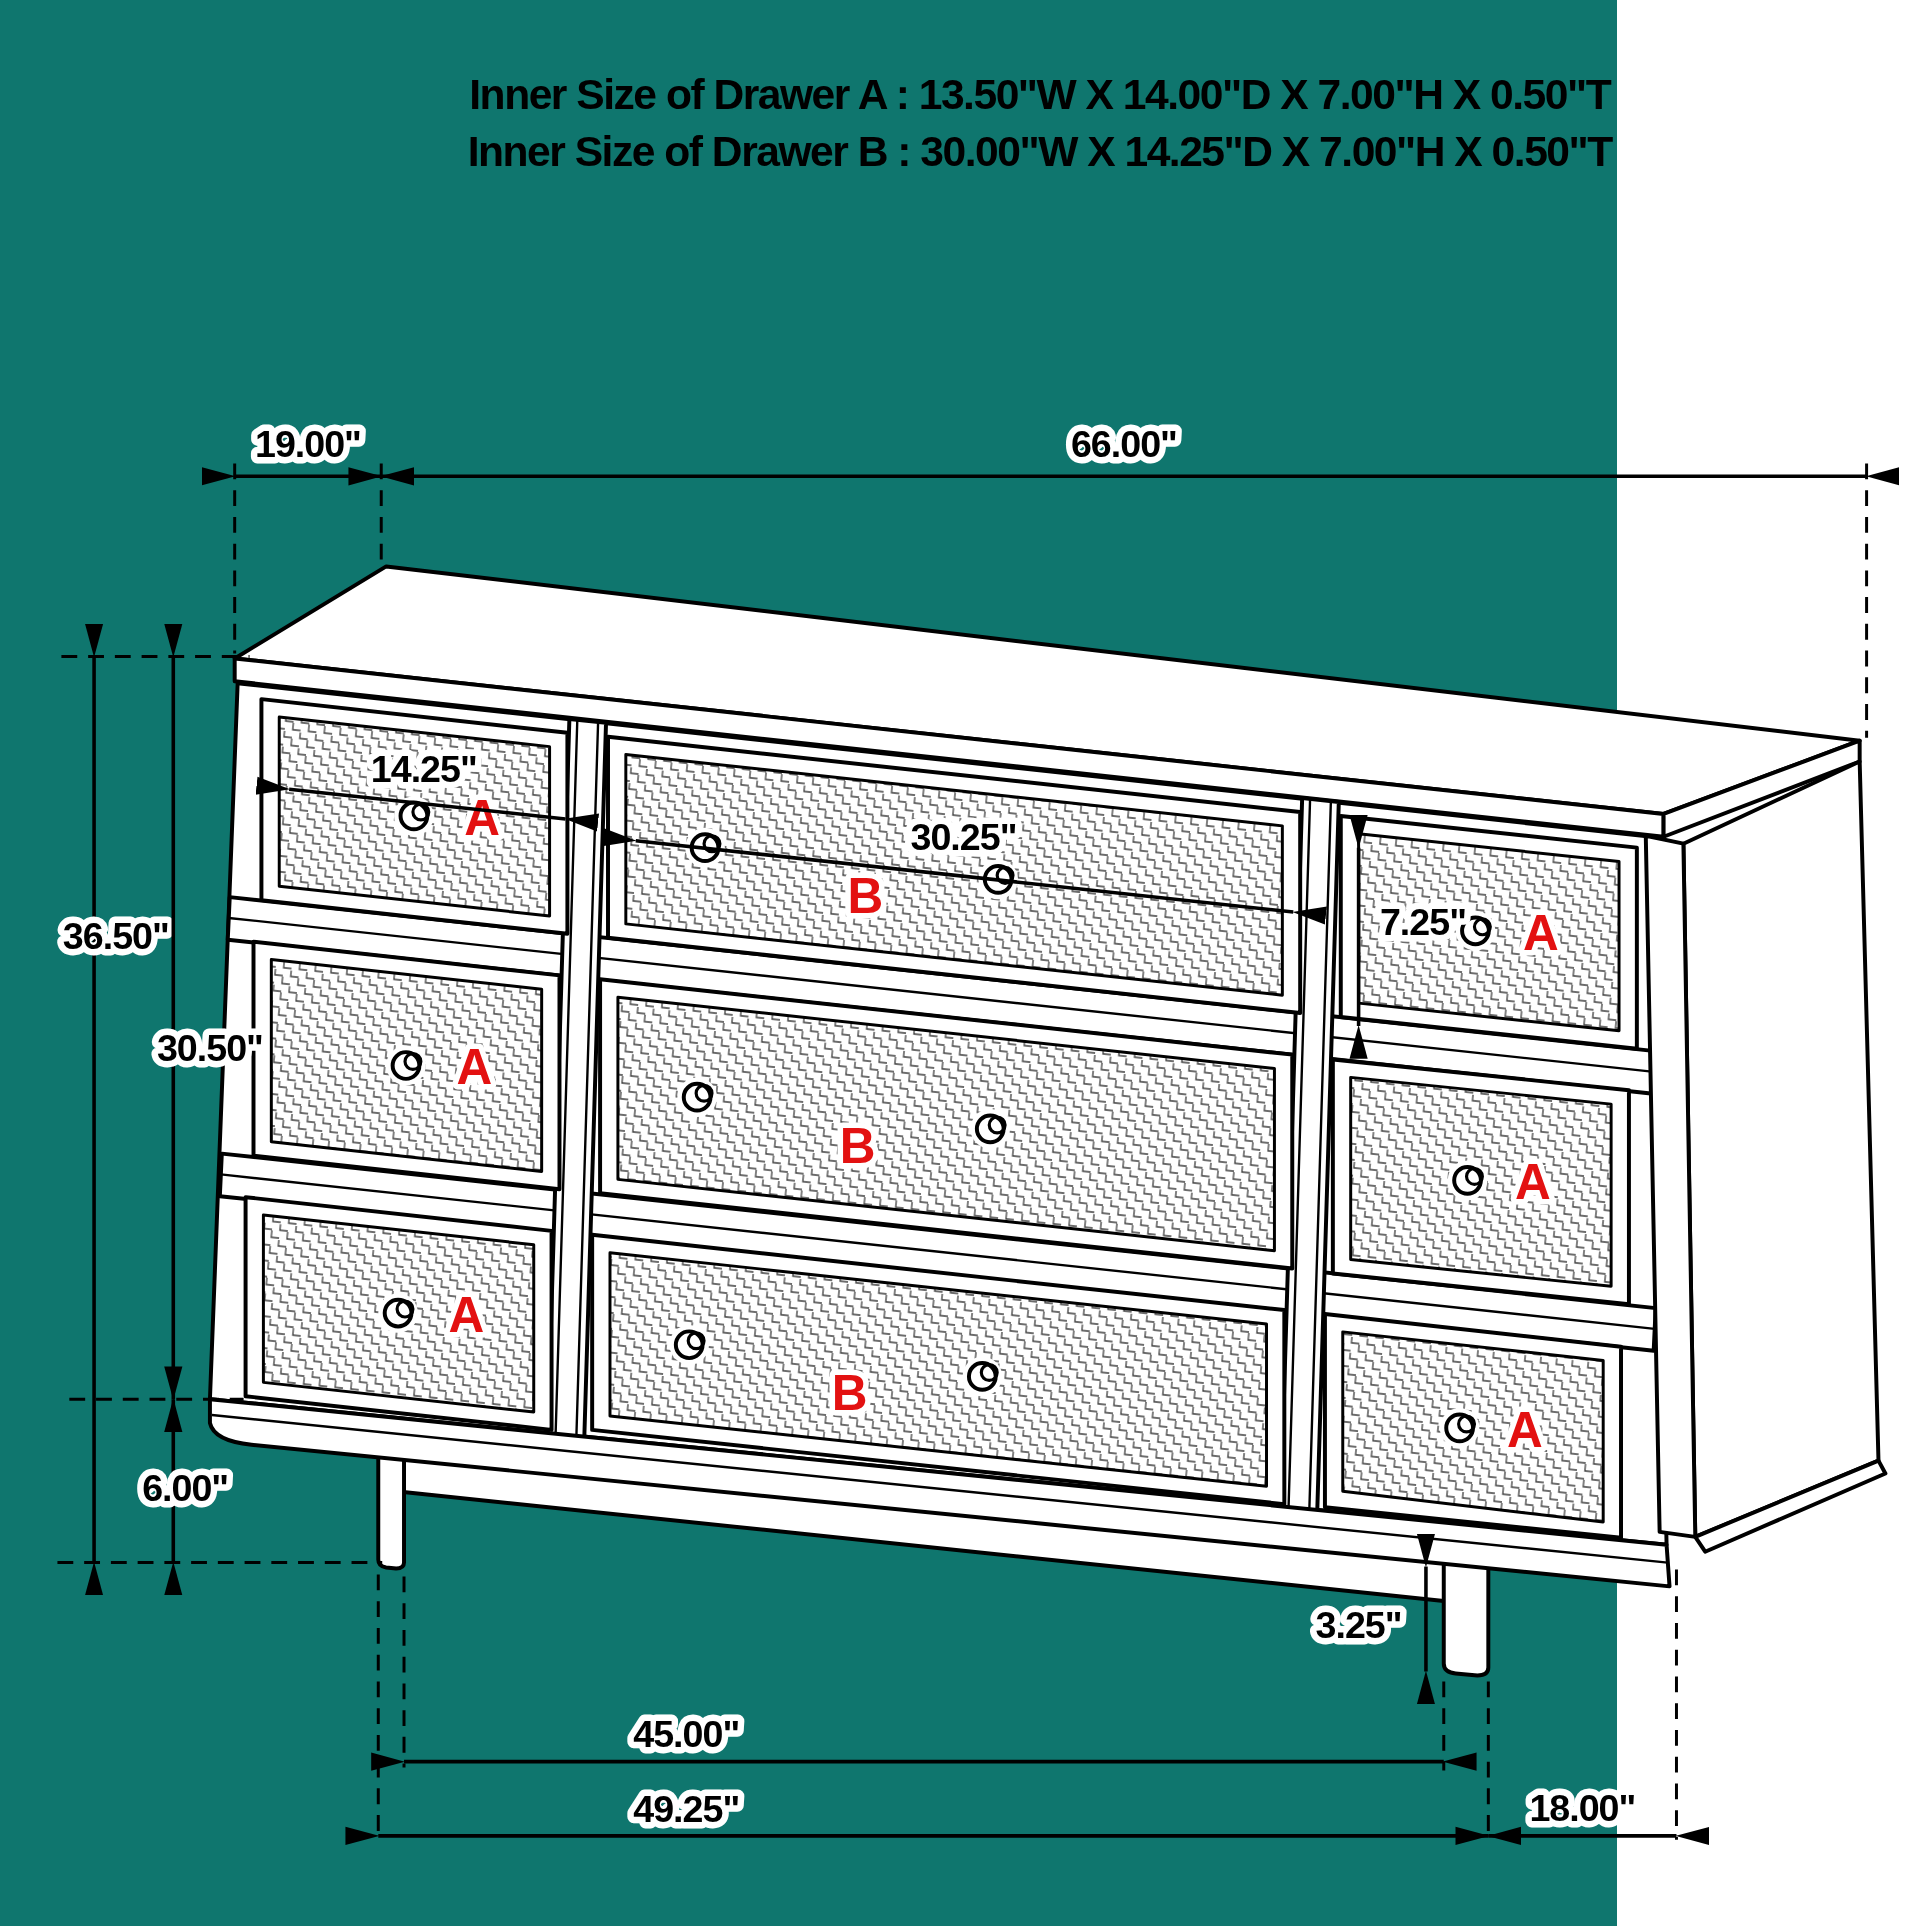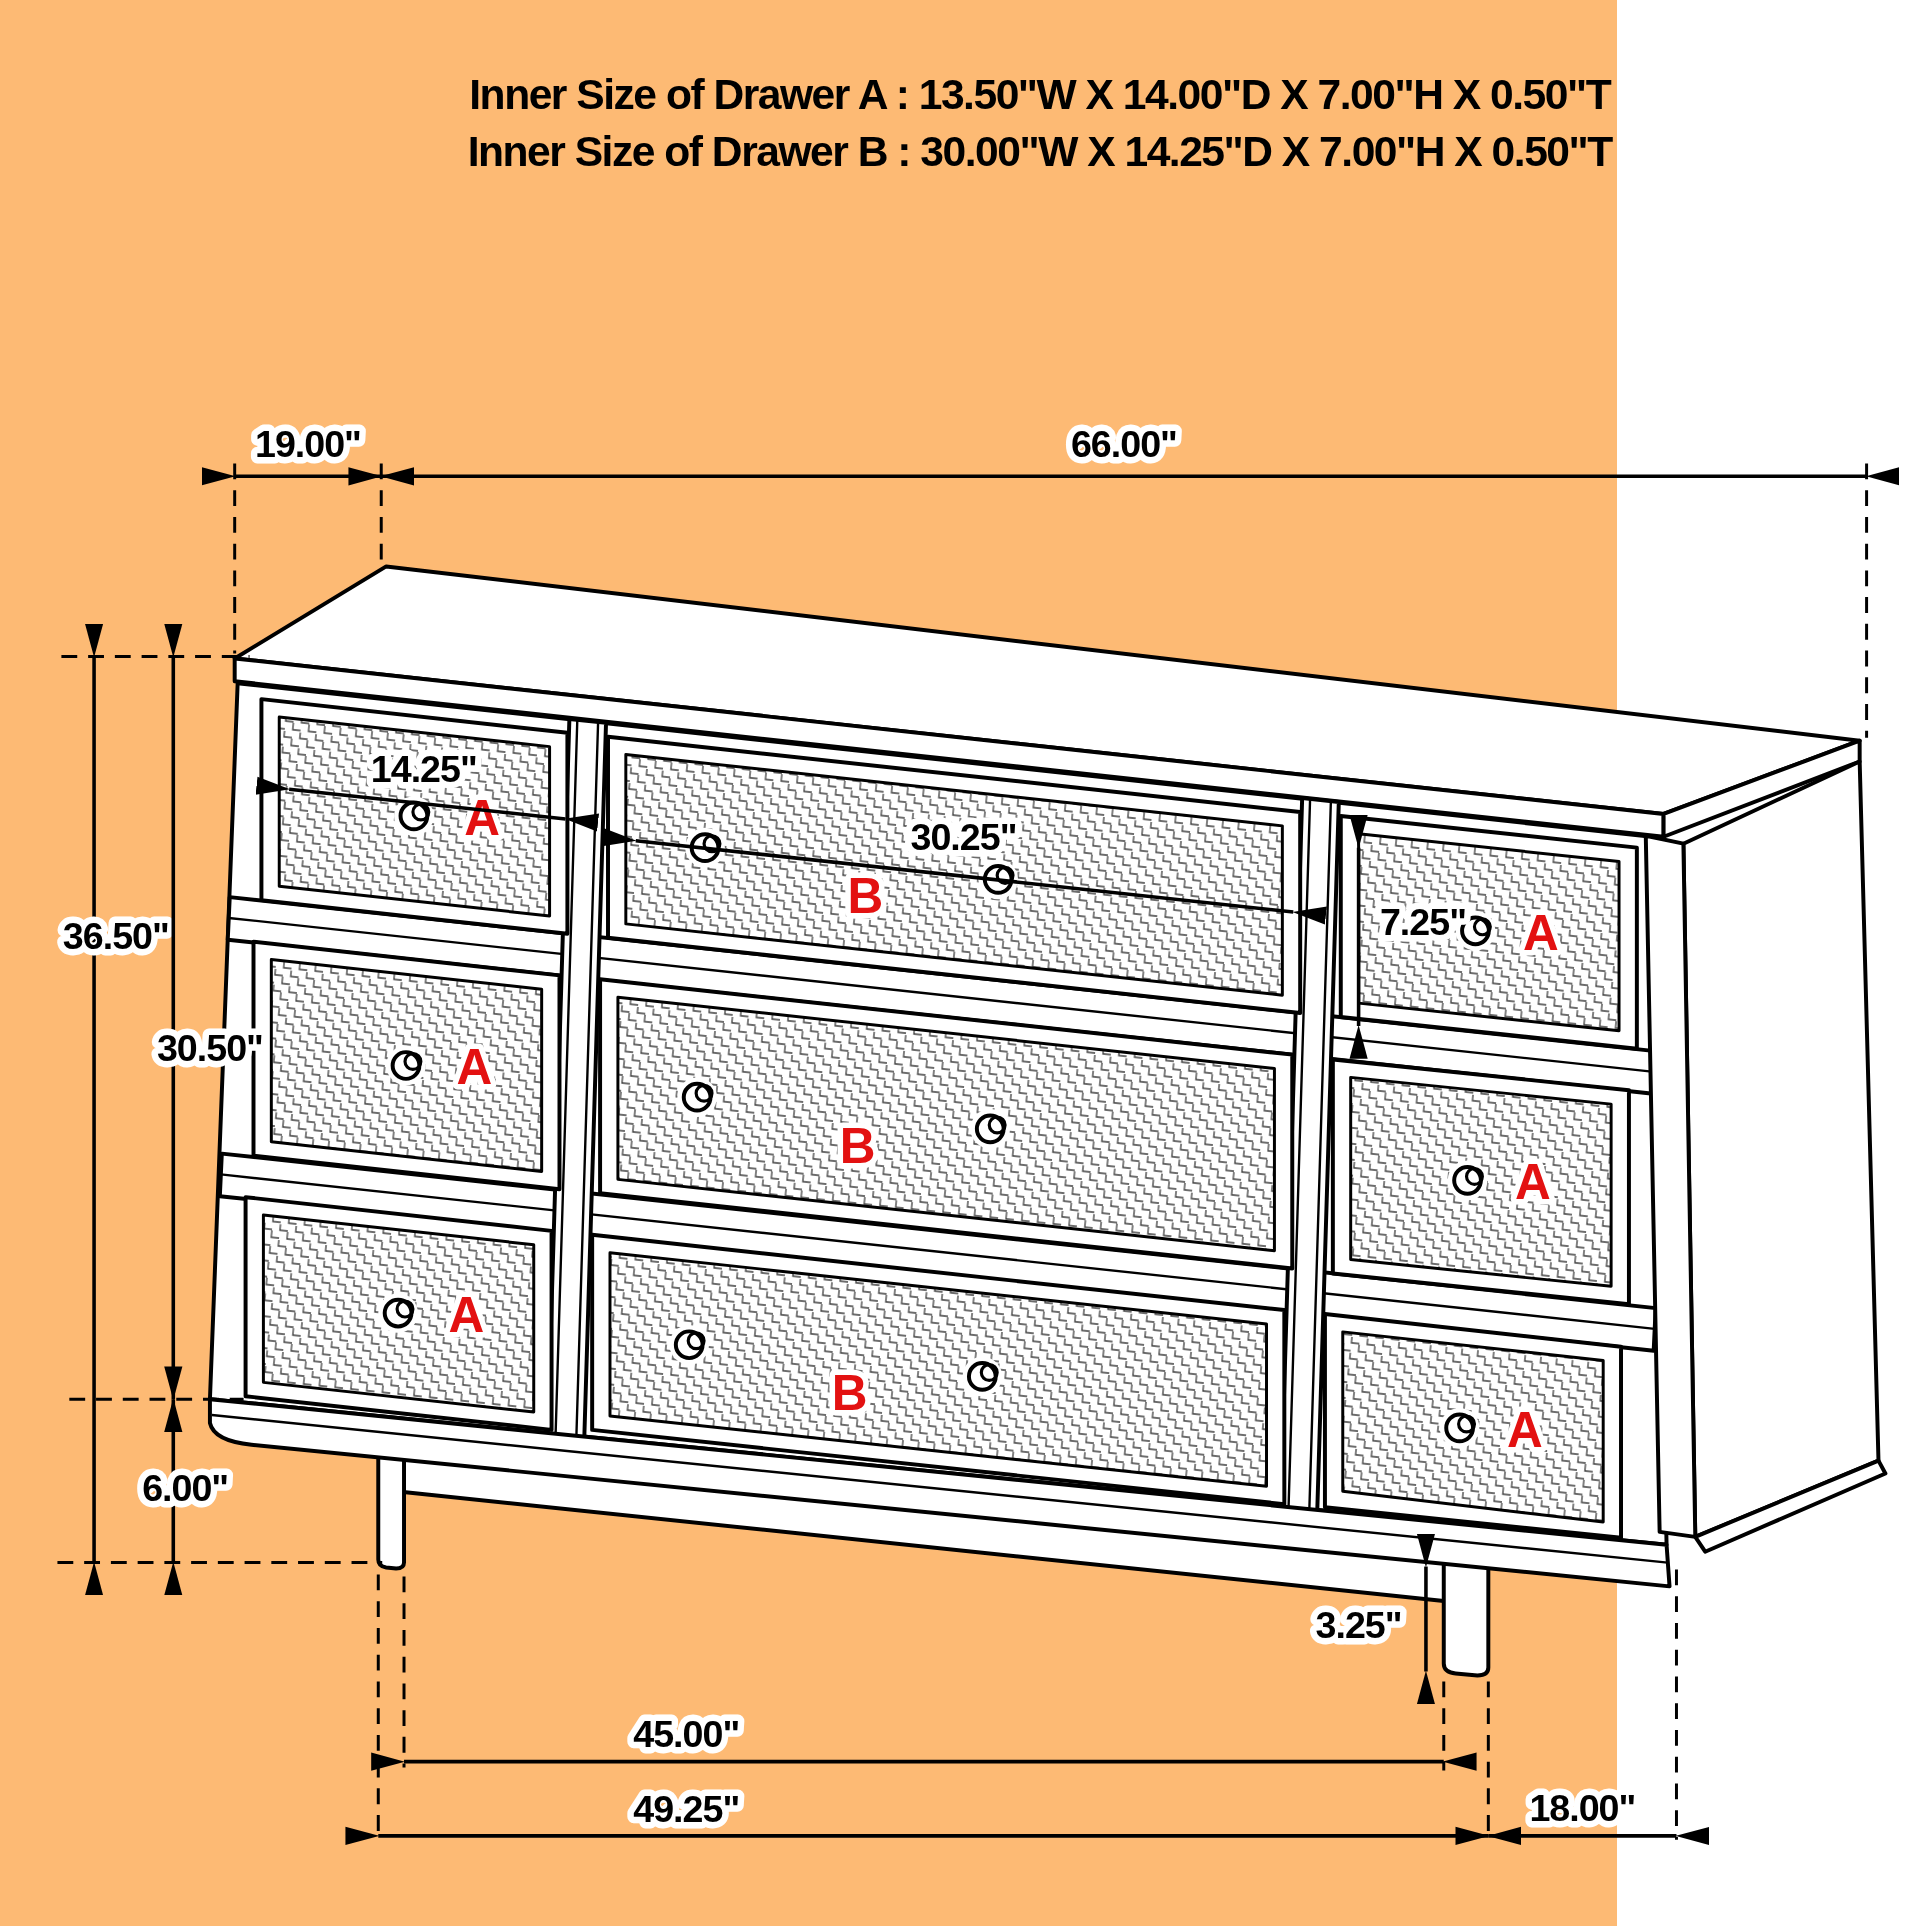--- a/index.html
+++ b/index.html
@@ -1,16 +1,16 @@
 <!DOCTYPE html>
 <html><head>
 <meta charset="utf-8">
 <style>
   html,body{margin:0;padding:0;background:#ffffff;}
-  #stage{width:1617px;height:1927px;background:#fdba74;position:relative;font-family:"Liberation Sans",sans-serif;}
+  #stage{width:1617px;height:1927px;background:#0f766e;position:relative;font-family:"Liberation Sans",sans-serif;}
   svg{display:block;}
   .thin{stroke:#000;fill:none;stroke-width:2.4;stroke-linejoin:round;}
   .wht{fill:#fff;stroke:#000;stroke-width:4;stroke-linejoin:round;}
   .panel{fill:url(#weave);stroke:#000;stroke-width:3;stroke-linejoin:round;}
   .dash{stroke:#000;fill:none;stroke-width:3;stroke-dasharray:16 11;}
   .dim{stroke:#000;fill:none;stroke-width:3.6;}
   text{font-family:"Liberation Sans",sans-serif;}
   .dimlab{font-size:38px;font-weight:bold;fill:#000;letter-spacing:-1px;
           paint-order:stroke;stroke:#fff;stroke-width:13px;stroke-linejoin:round;text-anchor:middle;}
   .titlelab{font-size:43px;font-weight:bold;fill:#000;letter-spacing:-1.5px;text-anchor:middle;}

